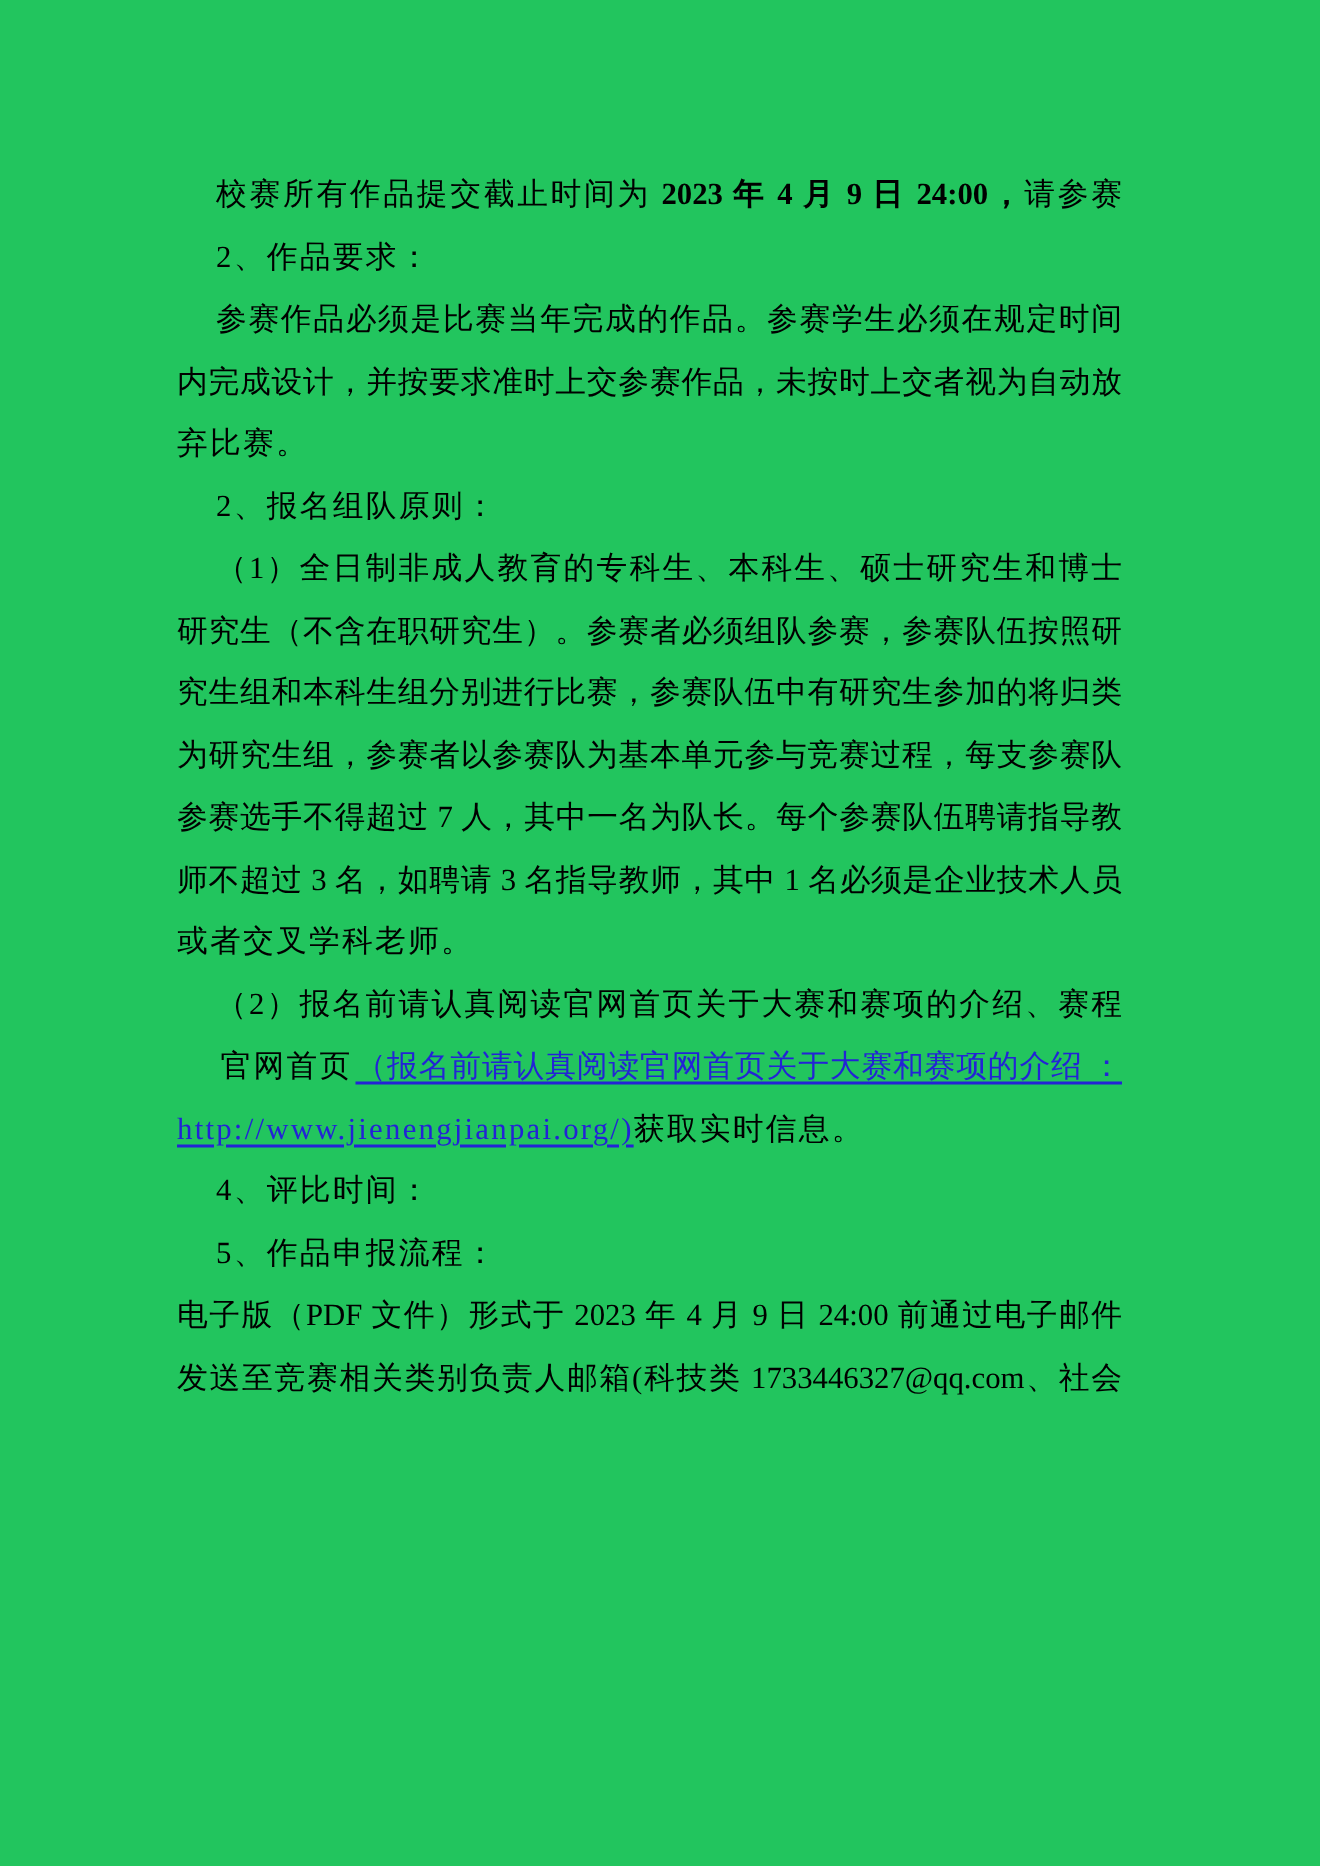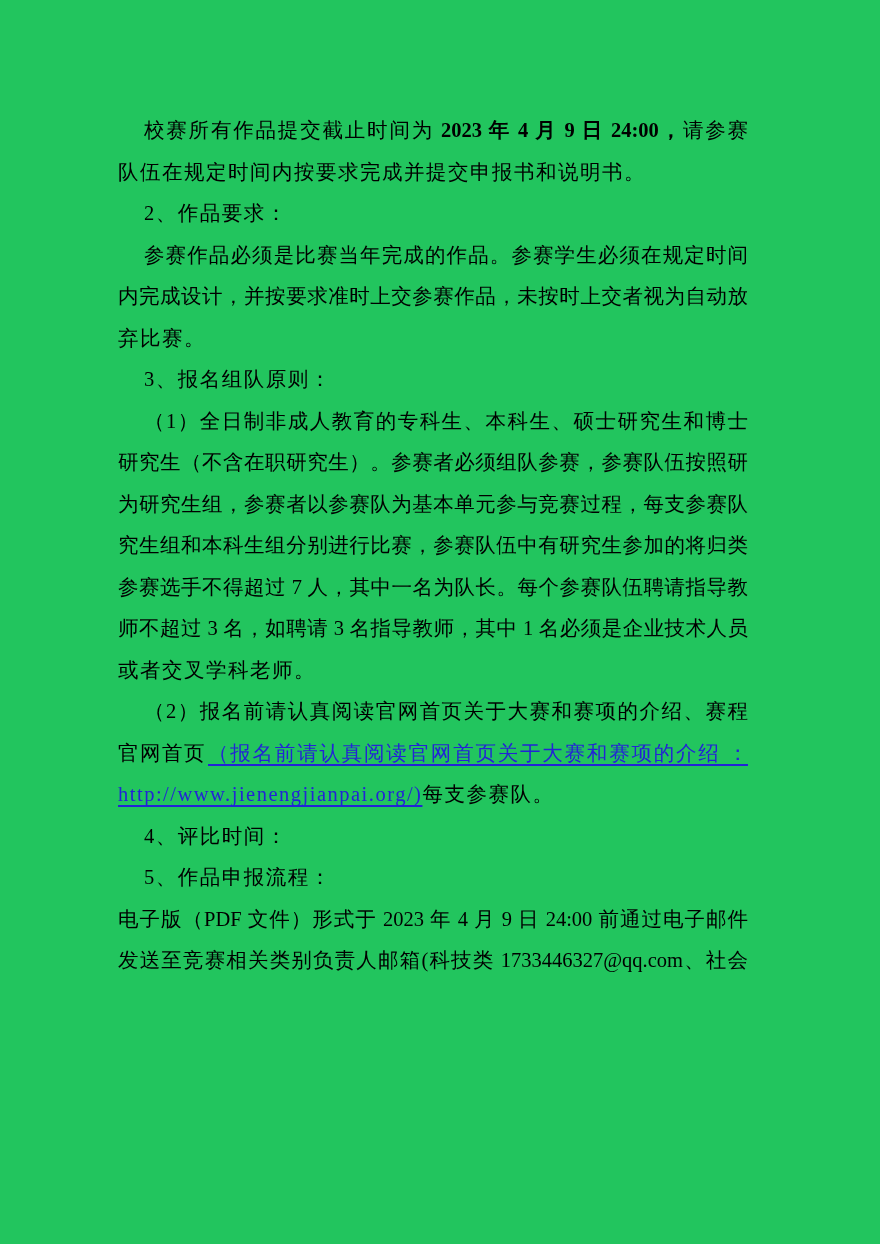--- a/index.html
+++ b/index.html
@@ -40,20 +40,21 @@
     text-align: justify;
     text-align-last: justify;
   }
   .line.indent {
     text-indent: 26px;
   }
   .line.link-fill {
     display: flex;
     letter-spacing: 0;
     white-space: normal;
+    margin-left: 29px;
   }
   .line.link-fill .run.plain {
     white-space: pre;
     letter-spacing: 1.5px;
     flex: 0 0 auto;
   }
   .line.link-fill .run.link {
     flex: 1 1 auto;
     text-align: justify;
     text-align-last: justify;
@@ -68,37 +69,36 @@
     text-decoration-thickness: 1.5px;
     text-underline-offset: 4px;
   }
 </style>
 </head>
 <body>
 
 <div class="doc-page">
   <div class="doc-content">
       <div class="line indent justify"><span class="run plain">校赛所有作品提交截止时间为 </span><span class="run bold">2023 年 4 月 9 日 24:00，</span><span class="run plain">请参赛</span></div>
-      <div class="line"><span class="run plain">队伍在规定时间内按要求完成并提交申报书和说明书。</span></div>
       <div class="line indent"><span class="run plain">2、作品要求：</span></div>
       <div class="line indent justify"><span class="run plain">参赛作品必须是比赛当年完成的作品。参赛学生必须在规定时间</span></div>
       <div class="line justify"><span class="run plain">内完成设计，并按要求准时上交参赛作品，未按时上交者视为自动放</span></div>
       <div class="line"><span class="run plain">弃比赛。</span></div>
-      <div class="line indent"><span class="run plain">3、报名组队原则：</span></div>
+      <div class="line indent"><span class="run plain">2、报名组队原则：</span></div>
       <div class="line indent justify"><span class="run plain">（1）全日制非成人教育的专科生、本科生、硕士研究生和博士</span></div>
       <div class="line justify"><span class="run plain">研究生（不含在职研究生）。参赛者必须组队参赛，参赛队伍按照研</span></div>
+      <div class="line justify"><span class="run plain">究生组和本科生组分别进行比赛，参赛队伍中有研究生参加的将归类</span></div>
       <div class="line justify"><span class="run plain">为研究生组，参赛者以参赛队为基本单元参与竞赛过程，每支参赛队</span></div>
-      <div class="line justify"><span class="run plain">究生组和本科生组分别进行比赛，参赛队伍中有研究生参加的将归类</span></div>
       <div class="line justify"><span class="run plain">参赛选手不得超过 7 人，其中一名为队长。每个参赛队伍聘请指导教</span></div>
       <div class="line justify"><span class="run plain">师不超过 3 名，如聘请 3 名指导教师，其中 1 名必须是企业技术人员</span></div>
       <div class="line"><span class="run plain">或者交叉学科老师。</span></div>
       <div class="line indent justify"><span class="run plain">（2）报名前请认真阅读官网首页关于大赛和赛项的介绍、赛程</span></div>
       <div class="line link-fill">
         <span class="run plain">官网首页</span>
         <span class="run link">（报名前请认真阅读官网首页关于大赛和赛项的介绍 ：</span>
       </div>
-      <div class="line"><span class="run link">http://www.jienengjianpai.org/)</span><span class="run plain">每支参赛队。</span></div>
+      <div class="line"><span class="run link">http://www.jienengjianpai.org/)</span><span class="run plain">获取实时信息。</span></div>
       <div class="line indent"><span class="run plain">4、评比时间：</span></div>
       <div class="line indent"><span class="run plain">5、作品申报流程：</span></div>
       <div class="line justify"><span class="run plain">电子版（PDF 文件）形式于 2023 年 4 月 9 日 24:00 前通过电子邮件</span></div>
       <div class="line justify"><span class="run plain">发送至竞赛相关类别负责人邮箱(科技类 1733446327@qq.com、社会</span></div>
     </div>
 </div>
 
 </body></html>

